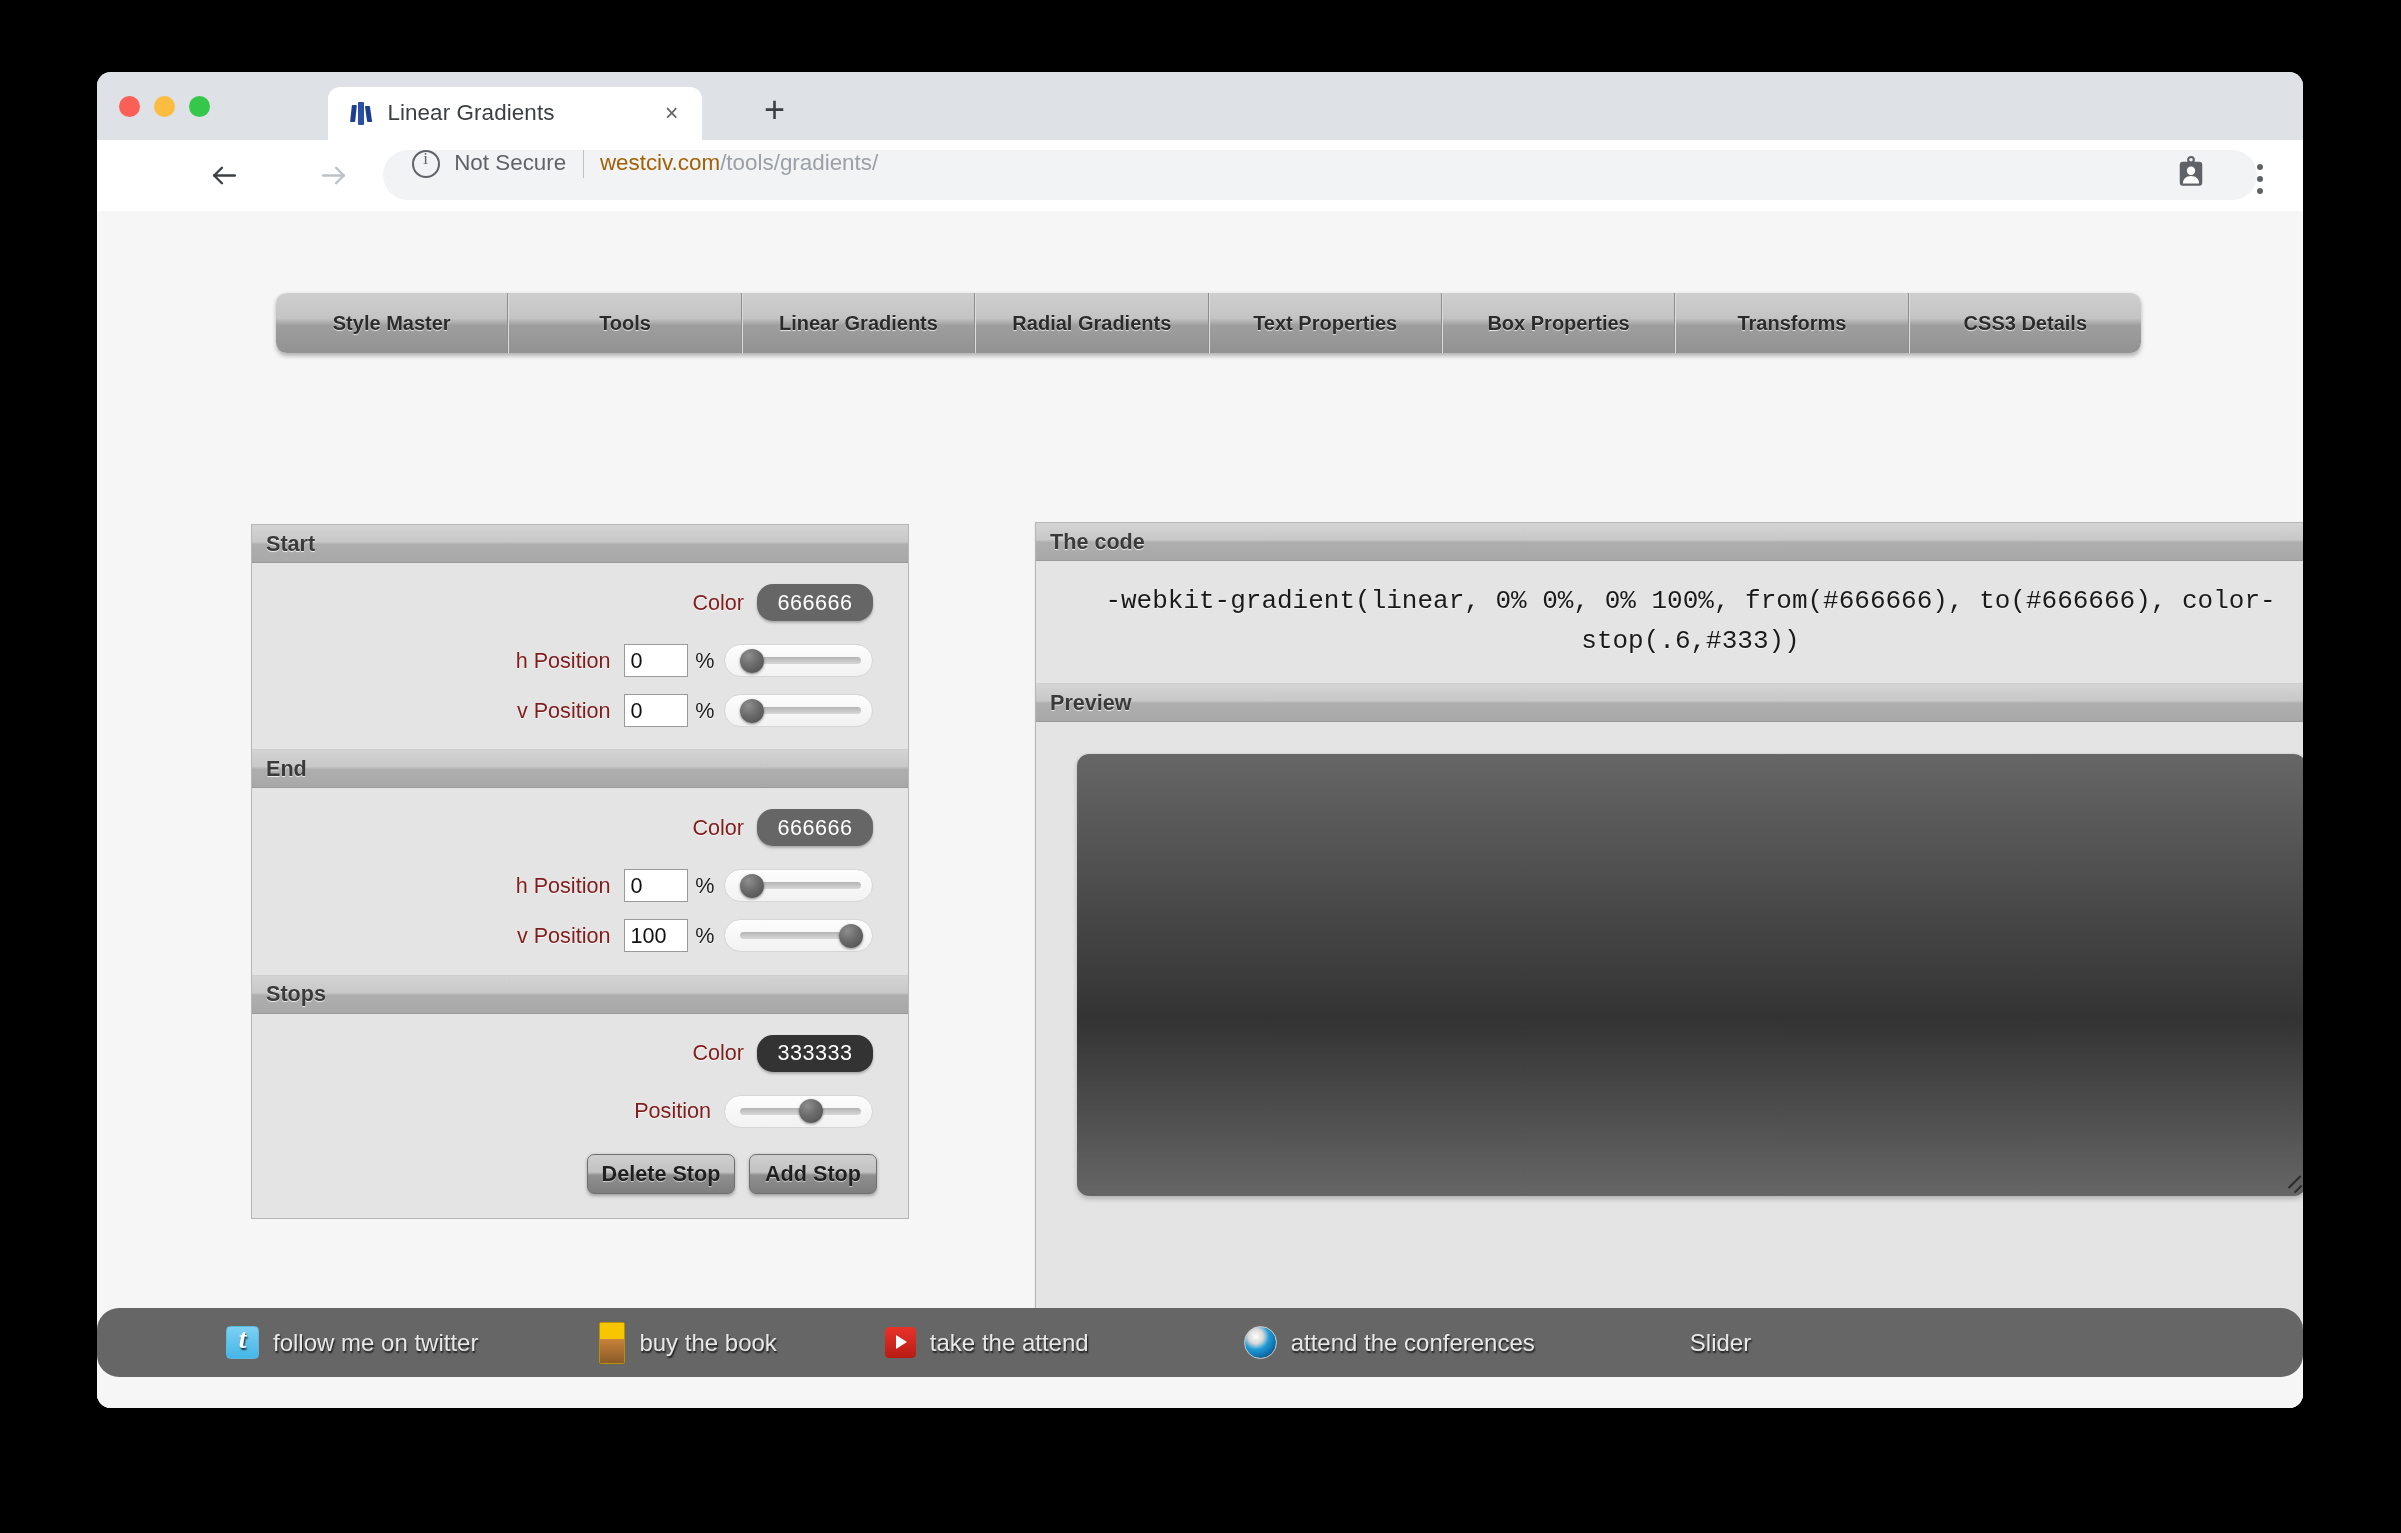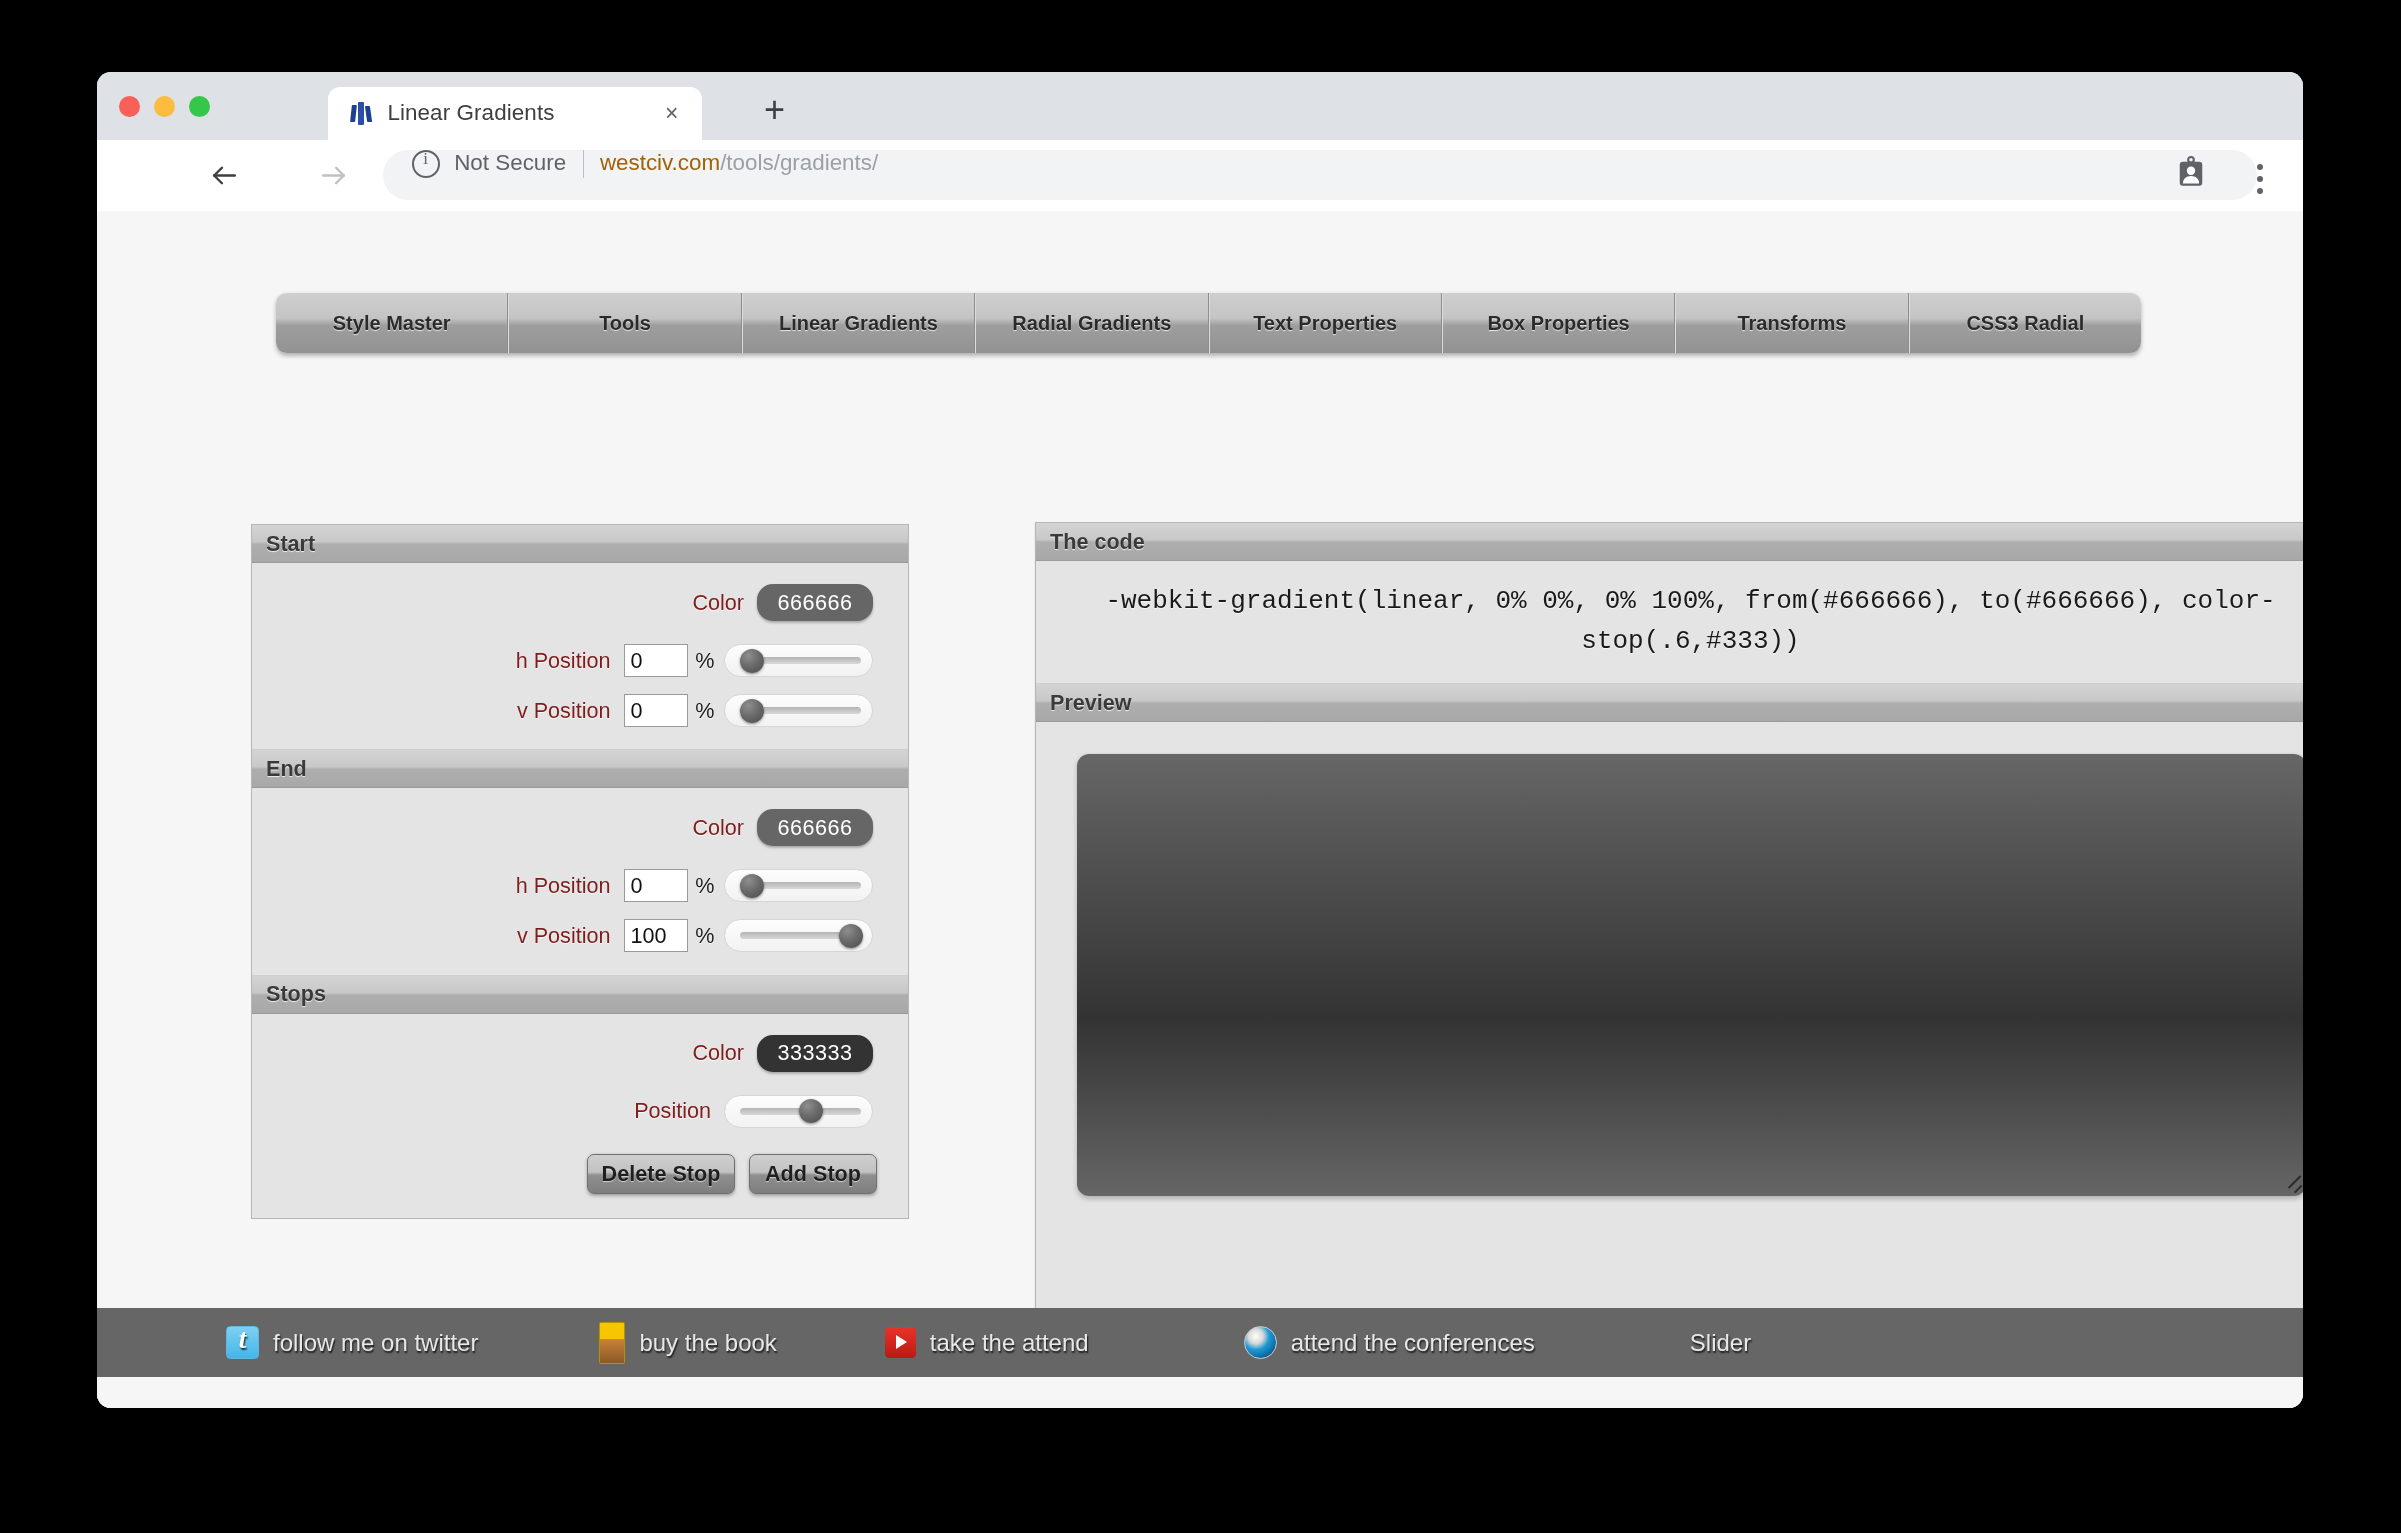--- a/index.html
+++ b/index.html
@@ -346,21 +346,21 @@
   }
   #preview-resize-grip .g1 { right: 0; bottom: 11.2px; width: 17px; transform: rotate(-45deg); }
   #preview-resize-grip .g2 { right: 0; bottom: 4.3px; width: 10.4px; transform: rotate(-45deg); }
 
   
   #site-footer {
     position: absolute;
     left: 0; bottom: 31px;
     width: 2206px; height: 69px;
     background: #666666;
-    display: flex; align-items: center;
+    display: flex; align-items: center; border-radius: 22px;
   }
   .footer-link {
     display: flex; align-items: center;
     font-size: 24px;
     color: #e8e8e8;
     text-shadow: 0.9px 1.7px 1.7px rgba(0,0,0,0.75);
     white-space: nowrap;
   }
   .footer-icon {
     width: 31px; height: 31px;
@@ -502,21 +502,21 @@
       <div class="site-nav-item">
           <span>Text Properties</span>
         </div>
       <div class="site-nav-item">
           <span>Box Properties</span>
         </div>
       <div class="site-nav-item">
           <span>Transforms</span>
         </div>
       <div class="site-nav-item">
-          <span>CSS3 Radial</span>
+          <span>CSS3 Details</span>
         </div>
     </div>
 
     <div id="left-column">
       <div id="gradient-panels">
 
         <div class="panel-header">
           <span>Start</span>
         </div>
         <div class="sub-panel-body" style="padding:21px 0 22.4px 0;">

